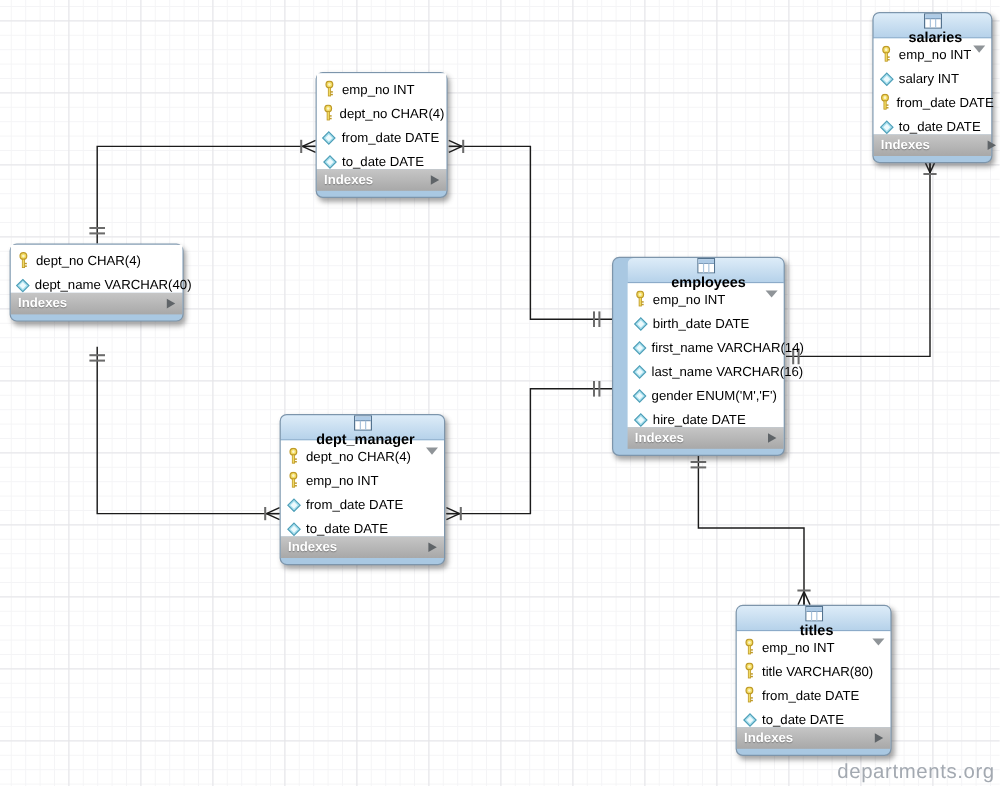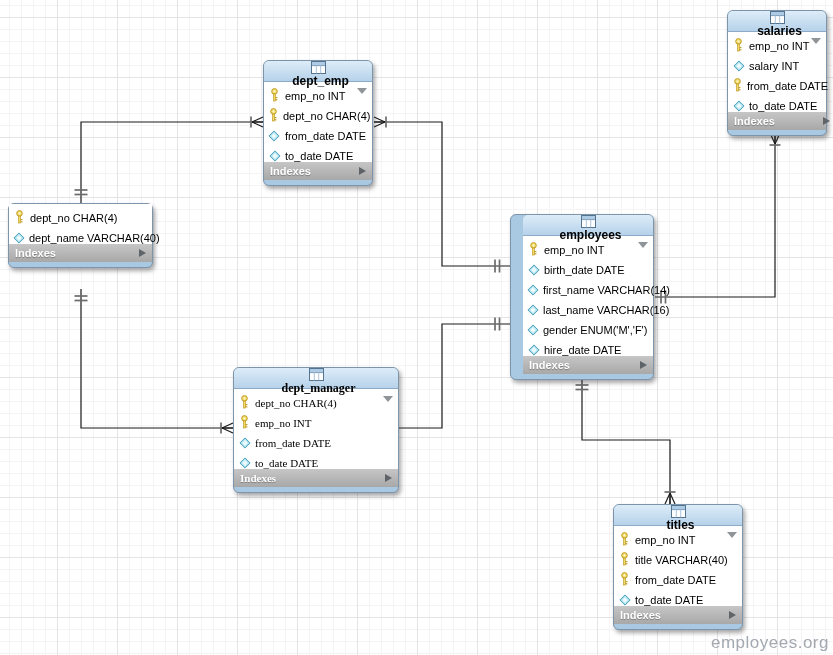--- a/index.html
+++ b/index.html
@@ -187,33 +187,20 @@
             </span>
             <span class="f-text">to_date DATE</span>
           </div>
         </div>
         <div class="indexes-row">
           <span>Indexes</span>
           <span class="expand-arrow"></span>
         </div>
       </div>
       <div class="db-table" style="left:263px;top:60px;width:110px;">
-        <div class="tbl-header">
-          <span style="display:flex;">
-            <svg width="15" height="13" viewBox="0 0 15 13">
-              <rect x="0.5" y="0.5" width="14" height="12" fill="#ffffff" stroke="#54738f"></rect>
-              <rect x="1" y="1" width="13" height="3.4" fill="#aecbe6"></rect>
-              <line x1="1" y1="4.6" x2="14" y2="4.6" stroke="#7d9cba" stroke-width="1"></line>
-              <line x1="5.3" y1="4.6" x2="5.3" y2="12.4" stroke="#a9c3dc" stroke-width="1"></line>
-              <line x1="9.7" y1="4.6" x2="9.7" y2="12.4" stroke="#a9c3dc" stroke-width="1"></line>
-            </svg>
-          </span>
-          <span class="tbl-title">dept_emp</span>
-          <span class="collapse-arrow"></span>
-        </div>
         <div class="tbl-body">
           <div class="field-row">
             <span class="f-icon">
               <svg width="11" height="14" viewBox="0 0 11 14">
                 <circle cx="5.5" cy="3.4" r="2.8" fill="#f2dc64" stroke="#bf9a28" stroke-width="1"></circle>
                 <circle cx="5.5" cy="3.4" r="1.1" fill="#fcf5cf"></circle>
                 <rect x="4.6" y="6" width="1.9" height="7" fill="#f2dc64" stroke="#bf9a28" stroke-width="0.7"></rect>
                 <rect x="6.5" y="9" width="1.9" height="1.2" fill="#bf9a28"></rect>
                 <rect x="6.5" y="11.2" width="1.9" height="1.2" fill="#bf9a28"></rect>
               </svg>
@@ -356,21 +343,21 @@
               </svg>
             </span>
             <span class="f-text">hire_date DATE</span>
           </div>
         </div>
         <div class="indexes-row">
           <span>Indexes</span>
           <span class="expand-arrow"></span>
         </div>
       </div>
-      <div class="db-table" style="left:233px;top:367px;width:166px;font-family:Liberation Serif, serif;">
+      <div class="db-table" style="left:233px;top:345px;width:138px;">
         <div class="tbl-header">
           <span style="display:flex;">
             <svg width="15" height="13" viewBox="0 0 15 13">
               <rect x="0.5" y="0.5" width="14" height="12" fill="#ffffff" stroke="#54738f"></rect>
               <rect x="1" y="1" width="13" height="3.4" fill="#aecbe6"></rect>
               <line x1="1" y1="4.6" x2="14" y2="4.6" stroke="#7d9cba" stroke-width="1"></line>
               <line x1="5.3" y1="4.6" x2="5.3" y2="12.4" stroke="#a9c3dc" stroke-width="1"></line>
               <line x1="9.7" y1="4.6" x2="9.7" y2="12.4" stroke="#a9c3dc" stroke-width="1"></line>
             </svg>
           </span>
@@ -456,21 +443,21 @@
           <div class="field-row">
             <span class="f-icon">
               <svg width="11" height="14" viewBox="0 0 11 14">
                 <circle cx="5.5" cy="3.4" r="2.8" fill="#f2dc64" stroke="#bf9a28" stroke-width="1"></circle>
                 <circle cx="5.5" cy="3.4" r="1.1" fill="#fcf5cf"></circle>
                 <rect x="4.6" y="6" width="1.9" height="7" fill="#f2dc64" stroke="#bf9a28" stroke-width="0.7"></rect>
                 <rect x="6.5" y="9" width="1.9" height="1.2" fill="#bf9a28"></rect>
                 <rect x="6.5" y="11.2" width="1.9" height="1.2" fill="#bf9a28"></rect>
               </svg>
             </span>
-            <span class="f-text">title VARCHAR(40)</span>
+            <span class="f-text">title VARCHAR(80)</span>
           </div>
           <div class="field-row">
             <span class="f-icon">
               <svg width="11" height="14" viewBox="0 0 11 14">
                 <circle cx="5.5" cy="3.4" r="2.8" fill="#f2dc64" stroke="#bf9a28" stroke-width="1"></circle>
                 <circle cx="5.5" cy="3.4" r="1.1" fill="#fcf5cf"></circle>
                 <rect x="4.6" y="6" width="1.9" height="7" fill="#f2dc64" stroke="#bf9a28" stroke-width="0.7"></rect>
                 <rect x="6.5" y="9" width="1.9" height="1.2" fill="#bf9a28"></rect>
                 <rect x="6.5" y="11.2" width="1.9" height="1.2" fill="#bf9a28"></rect>
               </svg>
@@ -486,14 +473,14 @@
             </span>
             <span class="f-text">to_date DATE</span>
           </div>
         </div>
         <div class="indexes-row">
           <span>Indexes</span>
           <span class="expand-arrow"></span>
         </div>
       </div>
     </div>
-  <span id="watermark">employees.org</span>
+  <span id="watermark">departments.org</span>
 </div>
 
 </body></html>

